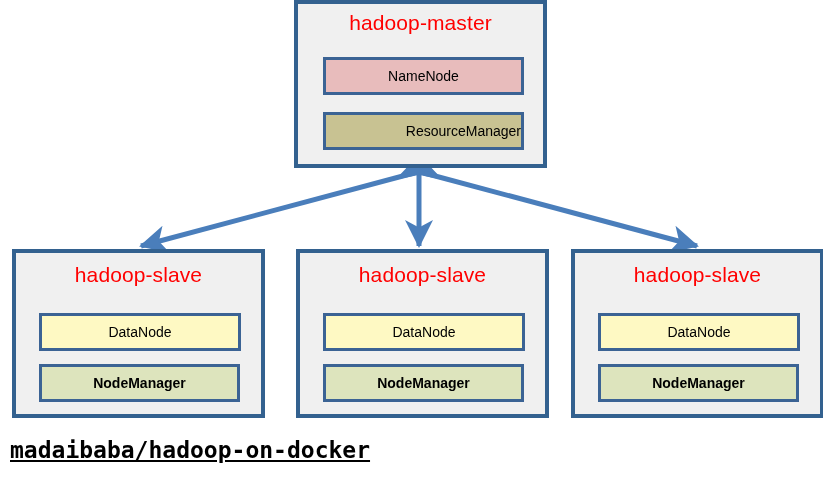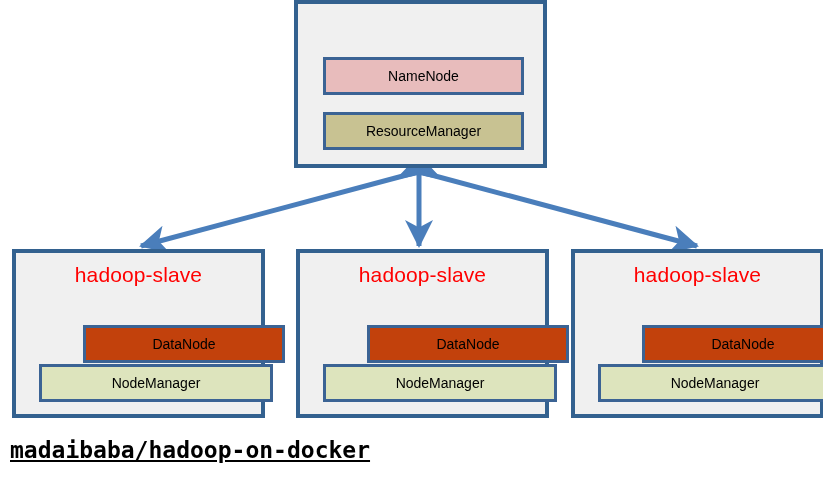--- a/index.html
+++ b/index.html
@@ -81,46 +81,47 @@
     width: 201px;
     height: 38px;
     background: #e8bcbc;
   }
   #svc-resourcemanager {
     left: 25px;
     top: 108px;
     width: 201px;
     height: 38px;
     background: #c8c292;
+    justify-content: flex-end;
   }
 
   
   .slave-box {
     top: 249px;
     width: 253px;
     height: 169px;
   }
   #slave-box-1 { left: 12px; }
   #slave-box-2 { left: 296px; }
   #slave-box-3 { left: 571px; }
   .slave-box .node-title { top: 10px; }
   .svc-datanode {
     left: 23px;
-    top: 72px;
+    top: 60px;
     width: 202px;
     height: 38px;
-    background: #c2410c;
-    margin-left: 44px;
+    background: #fef9c3;
   }
   .svc-nodemanager {
     left: 23px;
     top: 111px;
-    width: 234px;
+    width: 201px;
     height: 38px;
     background: #dde4bd;
+    font-weight: bold;
   }
 
   
   #caption {
     position: absolute;
     left: 10px;
     top: 437px;
     font-family: "DejaVu Sans Mono", "Liberation Mono", monospace;
     font-size: 23px;
     font-weight: bold;
@@ -144,20 +145,21 @@
     </defs>
 
     <line x1="414" y1="173" x2="141" y2="246" stroke="#4a7ebb" stroke-width="5" marker-start="url(#arrowhead)" marker-end="url(#arrowhead)"></line>
 
     <line x1="419" y1="173" x2="419" y2="246" stroke="#4a7ebb" stroke-width="5" marker-start="url(#arrowhead)" marker-end="url(#arrowhead)"></line>
 
     <line x1="424" y1="173" x2="697" y2="246" stroke="#4a7ebb" stroke-width="5" marker-start="url(#arrowhead)" marker-end="url(#arrowhead)"></line>
   </svg>
 
   <div id="master-box" class="node-box">
+    <div class="node-title">hadoop-master</div>
     <div id="svc-namenode" class="service-box">
       <span>NameNode</span>
     </div>
     <div id="svc-resourcemanager" class="service-box">
       <span>ResourceManager</span>
     </div>
   </div>
 
   <div id="slave-box-1" class="node-box slave-box">
     <div class="node-title">hadoop-slave</div>

